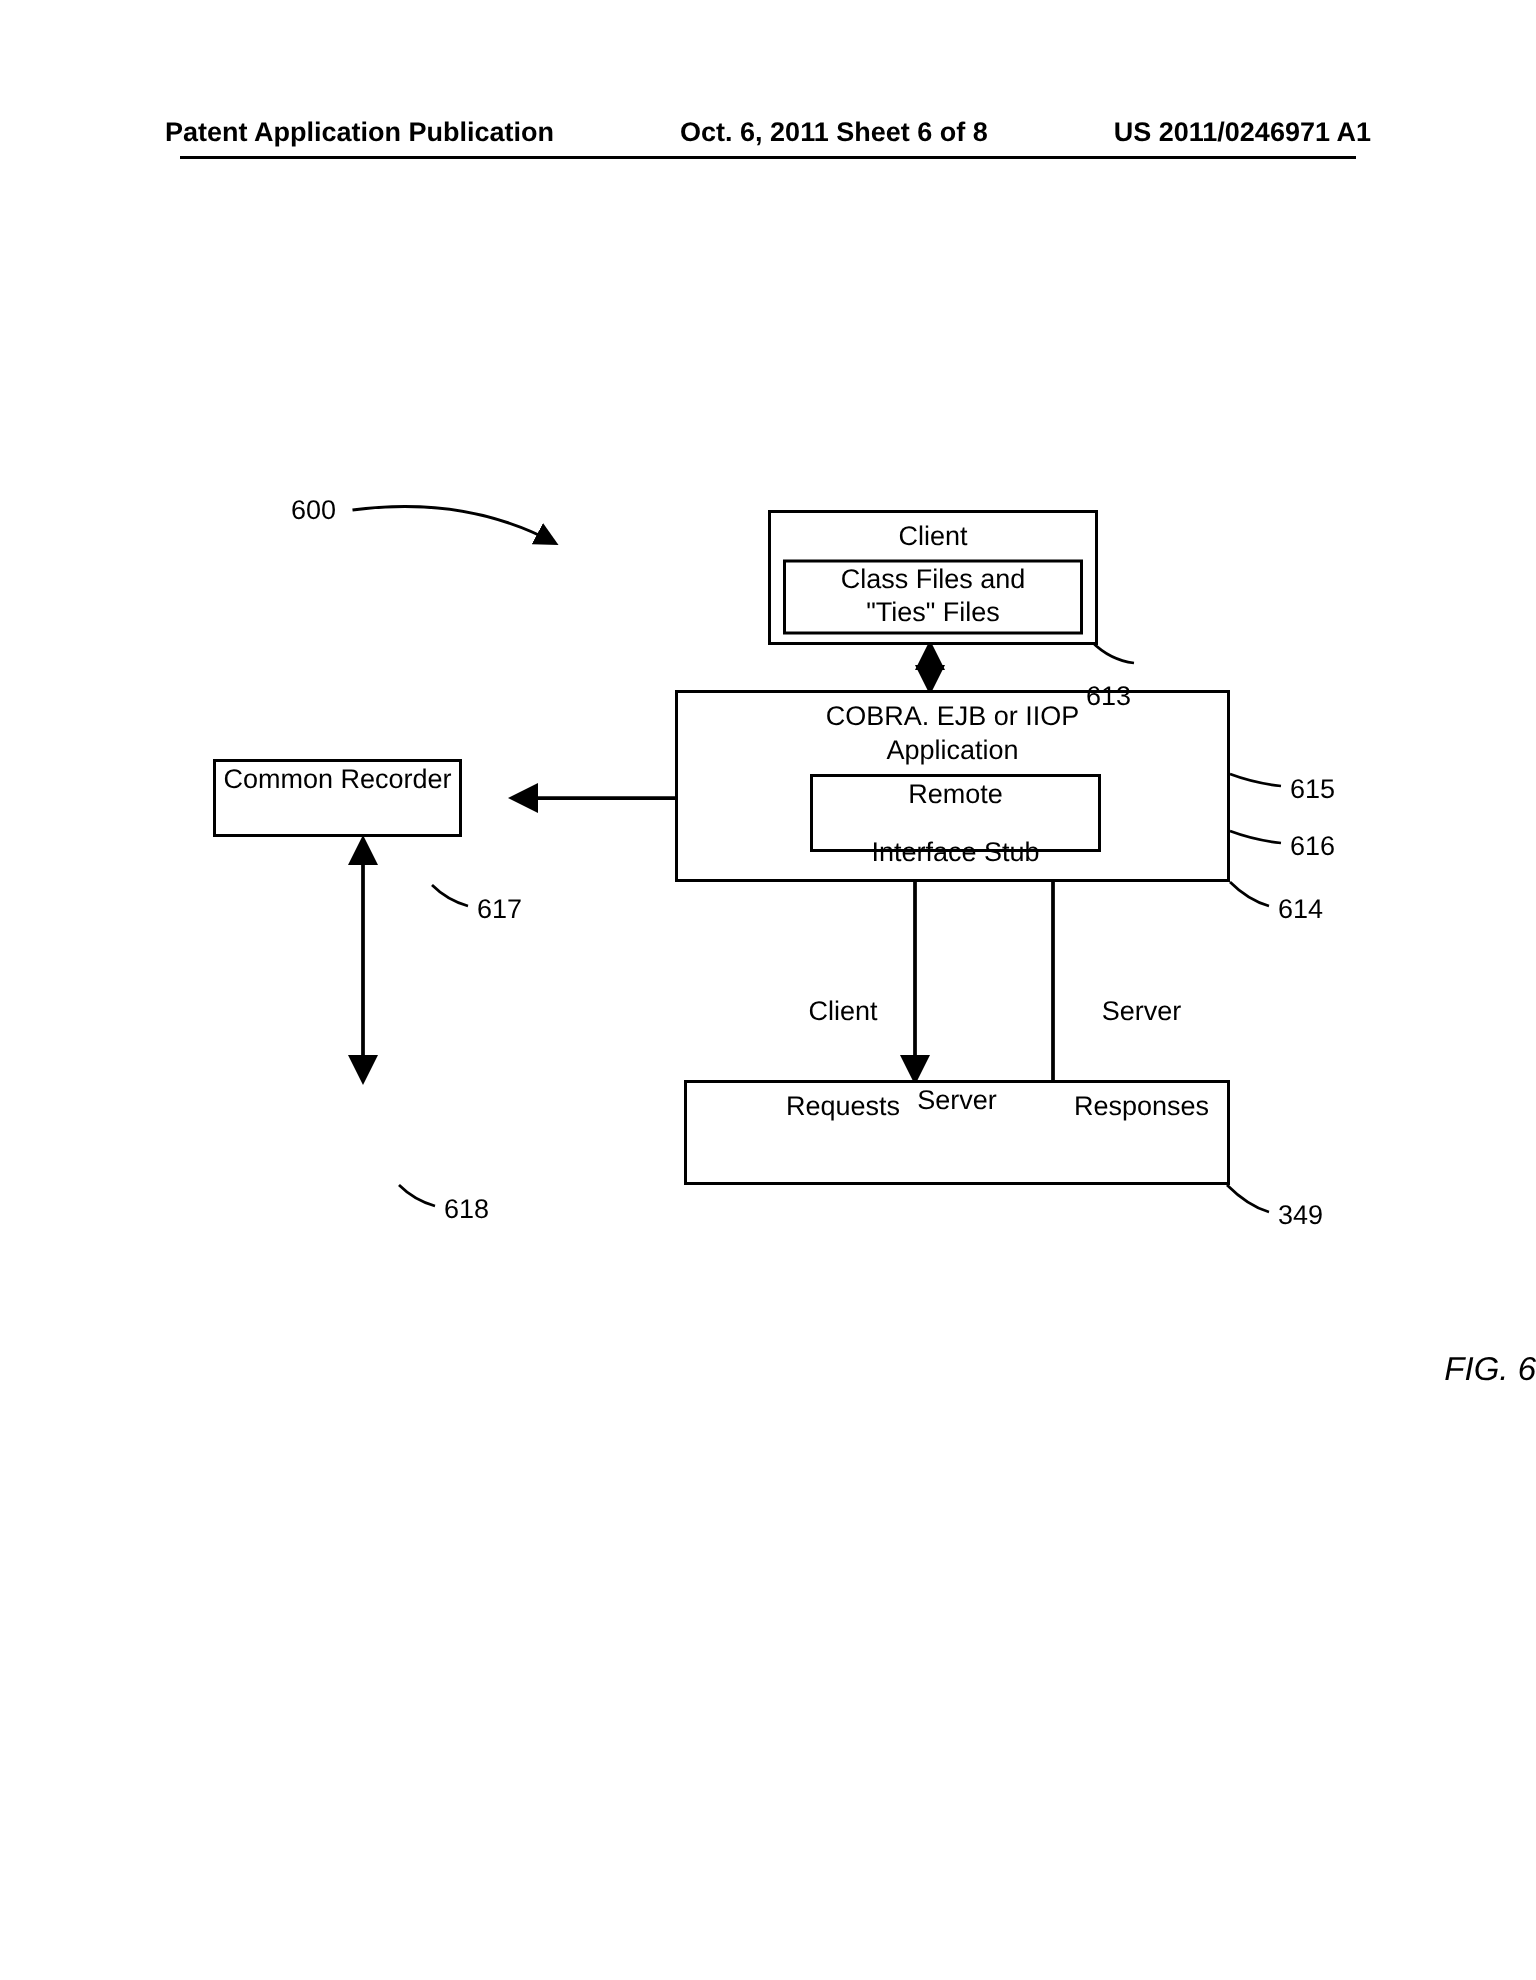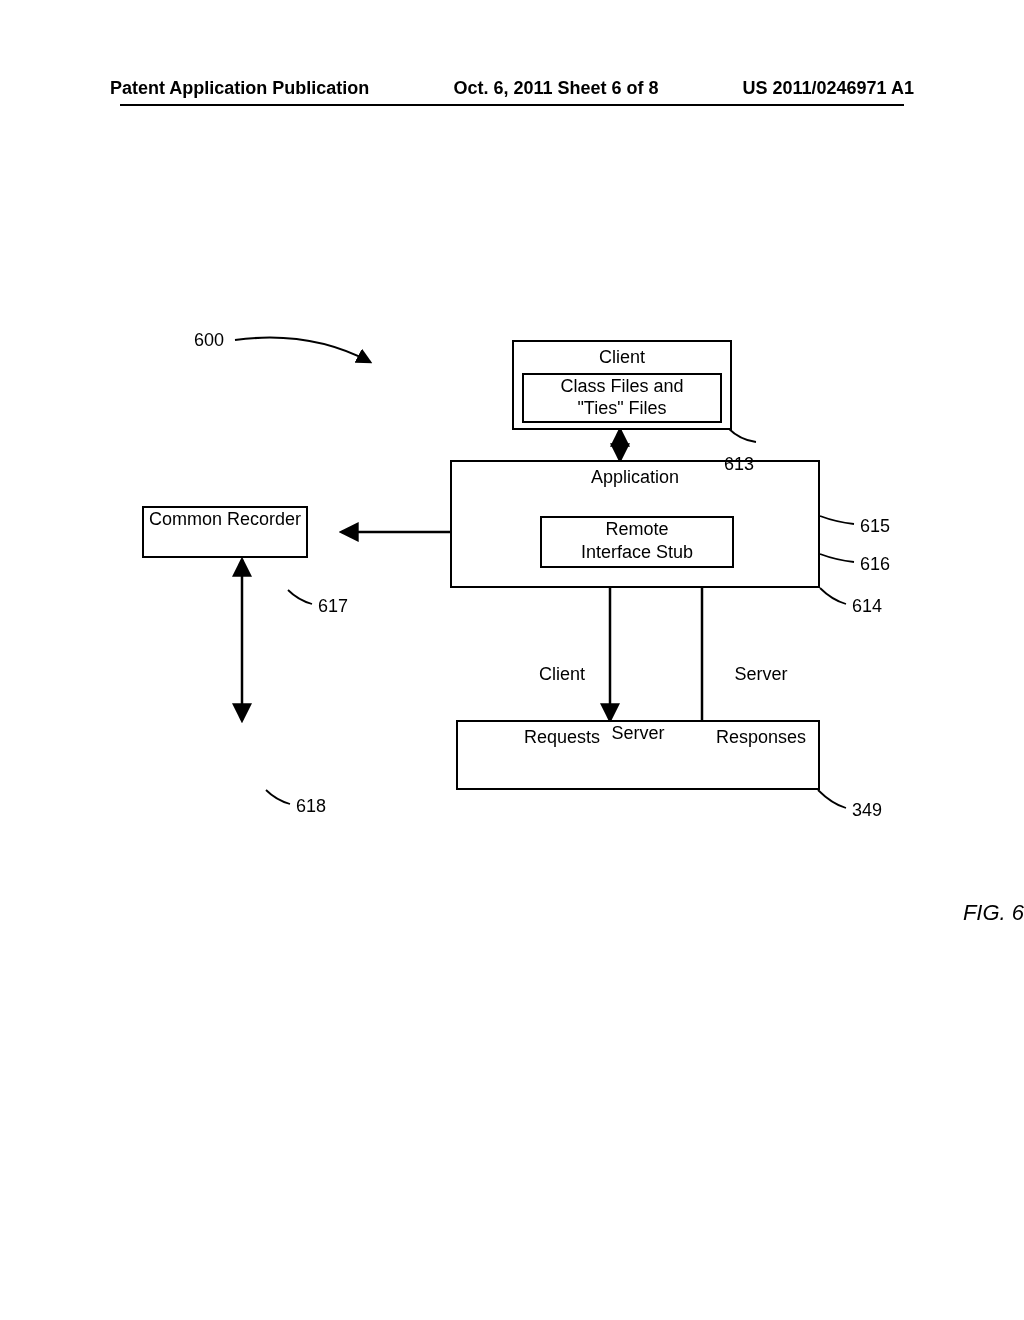--- a/index.html
+++ b/index.html
@@ -117,23 +117,24 @@
 
   <div class="box" style="left:392px; top:40px; width:220px; height:90px; justify-content:flex-start; padding-top:4px;">
     <div>Client</div>
     <div class="box" style="position:relative; margin:4px 8px 0 8px; left:auto; top:auto; height:50px; border-width:2px;">
       <div>Class Files and</div>
       <div>"Ties" Files</div>
     </div>
   </div>
 
   <div class="box" style="left:330px; top:160px; width:370px; height:128px; justify-content:flex-start; padding-top:4px;">
+    <div>COBRA. EJB or IIOP</div>
     <div>Application</div>
 
-    <div class="box" style="left:88px; top:54px; width:194px; height:52px;">
+    <div class="box" style="left:88px; top:54px; width:194px; height:52px;gap:16px;">
       <div>Remote</div>
       <div>Interface Stub</div>
     </div>
   </div>
 
   <div class="box" style="left:22px; top:206px; width:166px; height:52px;">
     <div>Common Recorder</div>
   </div>
 
 

